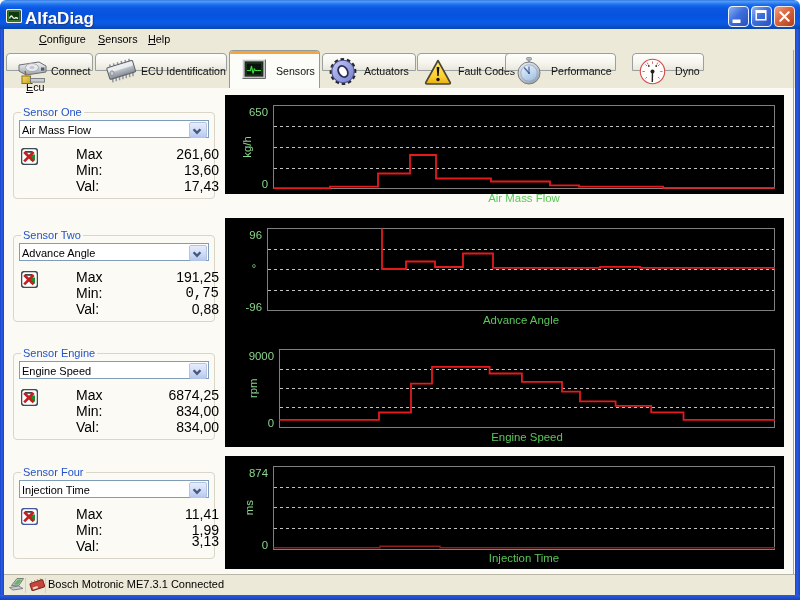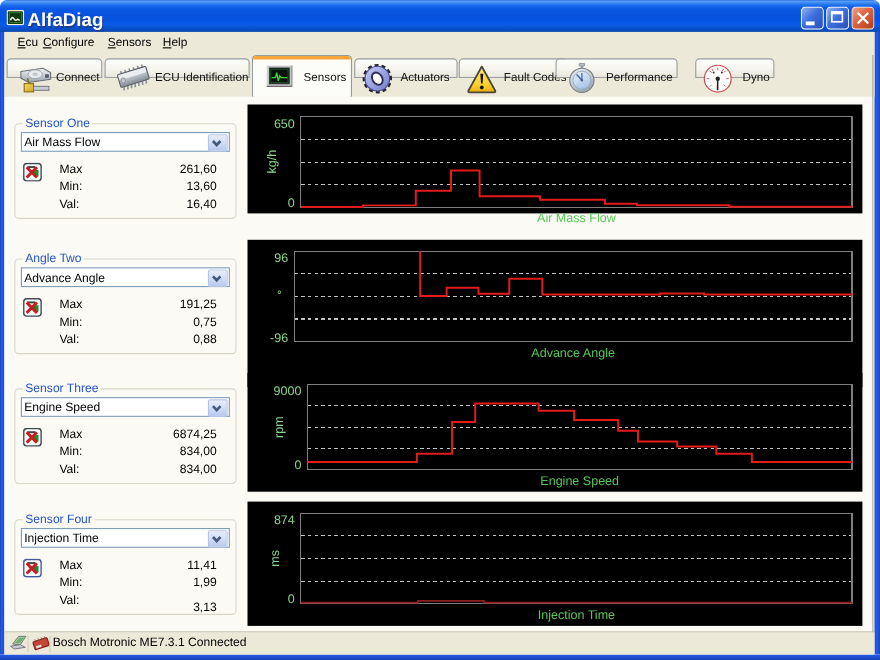--- a/index.html
+++ b/index.html
@@ -31,21 +31,21 @@
  border-radius:4px 4px 0 0;box-sizing:border-box;z-index:5;}
 #tabselbar{left:0;right:0;top:0;height:2.5px;background:#f6a53b;border-radius:4px 4px 0 0;}
 .tablabel{font-size:10.6px;color:#111;white-space:nowrap;}
 
 .group{left:13px;width:202px;height:87px;border:1px solid #d9d6c7;border-radius:4px;box-sizing:border-box;}
 .gtitle{left:7px;top:-7px;padding:0 2px;background:#fbfaf5;color:#2353c8;font-size:11px;}
 .combo{left:5px;top:7px;width:190px;height:18px;background:#fff;border:1px solid #7f9db9;box-sizing:border-box;}
 .combotext{left:2px;top:2.5px;font-size:11px;color:#000;}
 .combobtn{right:1px;top:1px;width:16px;height:14px;border:1px solid #b6c4e4;border-radius:2px;
  background:linear-gradient(180deg,#e6ecfb 0%,#d2ddf7 50%,#b7c8ef 100%);}
-.row{font-size:11px;color:#000;line-height:12px;}
+.row{font-size:14px;color:#000;line-height:12px;margin-left:22px;}
 .val{text-align:right;width:85px;}
 
 .panel{left:225px;width:559px;background:#000;}
 </style>
 </head>
 <body>
 <div id="titlebar" class="abs"></div>
 <div id="titleicon" class="abs" style="left:6px;top:9px;"><svg width="16" height="14">
  <rect x="0.5" y="0.5" width="15" height="13" rx="1.5" fill="#10380e" stroke="#f2efe2" stroke-width="1.3"></rect>
  <rect x="2.5" y="2.5" width="11" height="9" fill="none" stroke="#2f7a2a" stroke-width="1"></rect>
@@ -89,21 +89,21 @@
  <path d="M6.3,6.3 L14.7,14.7 M14.7,6.3 L6.3,14.7" stroke="#fff" stroke-width="2.1" stroke-linecap="round"></path>
  <defs>
         <linearGradient id="gb3" x1="0" y1="0" x2="1" y2="1">
   <stop offset="0" stop-color="#f0a58b"></stop>
           <stop offset="0.4" stop-color="#dd6a45"></stop>
           <stop offset="1" stop-color="#b03a17"></stop>
  </linearGradient>
       </defs>
     </svg></div>
 
-<div class="abs menuitem" style="left:16px;"><u>E</u>cu</div>
+<div class="abs menuitem" style="left:26px;margin-top:48px;"><u>E</u>cu</div>
 <div class="abs menuitem" style="left:39px;"><u>C</u>onfigure</div>
 <div class="abs menuitem" style="left:98px;"><u>S</u>ensors</div>
 <div class="abs menuitem" style="left:148px;"><u>H</u>elp</div>
 
 <div class="abs tab" style="left:6px;width:87px;">
  <div class="abs" style="left:6px;top:3px;"><svg width="38" height="28">
   <g>
           <path d="M6,8 L26,5 L33,9 L33,15 L13,18 L6,14 Z" fill="url(#dsk)" stroke="#6a6f76" stroke-width="1"></path>
   <ellipse cx="19" cy="10.5" rx="6.5" ry="4" fill="#e9eaec" stroke="#9aa0a8" stroke-width="0.8"></ellipse>
   <ellipse cx="19" cy="10.5" rx="2.6" ry="1.6" fill="#c3c7cd"></ellipse>
@@ -250,46 +250,46 @@
   <rect x="0.5" y="0.5" width="16" height="16" rx="3" fill="#fdfdfd" stroke="#3e4b52" stroke-width="1.5"></rect>
   <rect x="4" y="3" width="7" height="1.8" fill="#444"></rect>
   <rect x="9.5" y="6.5" width="4.5" height="6" fill="#1e8c2e"></rect>
   <path d="M3.2,4 L12.6,13.4 M12.6,4 L3.2,13.4" stroke="#c21f1f" stroke-width="2.7"></path>
       </svg></div>
  <div class="abs row" style="left:40px;top:35px;">Max</div>
  <div class="abs row val" style="left:98px;top:35px;">261,60</div>
  <div class="abs row" style="left:40px;top:50.5px;">Min:</div>
  <div class="abs row val" style="left:98px;top:50.5px;">13,60</div>
  <div class="abs row" style="left:40px;top:67px;">Val:</div>
- <div class="abs row val" style="left:98px;top:67px;">16,40</div>
+ <div class="abs row val" style="left:98px;top:67px;">17,43</div>
 </div>
 <div class="abs group" style="top:235px;">
- <div class="abs gtitle">Angle Two</div>
+ <div class="abs gtitle">Sensor Two</div>
  <div class="abs combo">
       <div class="abs combotext">Advance Angle</div>
       <div class="abs combobtn">
   <svg width="14" height="12">
           <path d="M3.6,4.2 L7,7.8 L10.4,4.2" fill="none" stroke="#44597e" stroke-width="2.4"></path>
         </svg></div>
     </div>
  <div class="abs sicon" style="left:7px;top:35px;"><svg width="17" height="17">
   <rect x="0.5" y="0.5" width="16" height="16" rx="3" fill="#fdfdfd" stroke="#3e4b52" stroke-width="1.5"></rect>
   <rect x="4" y="3" width="7" height="1.8" fill="#444"></rect>
   <rect x="9.5" y="6.5" width="4.5" height="6" fill="#1e8c2e"></rect>
   <path d="M3.2,4 L12.6,13.4 M12.6,4 L3.2,13.4" stroke="#c21f1f" stroke-width="2.7"></path>
       </svg></div>
  <div class="abs row" style="left:40px;top:35px;">Max</div>
  <div class="abs row val" style="left:98px;top:35px;">191,25</div>
  <div class="abs row" style="left:40px;top:50.5px;">Min:</div>
- <div class="abs row val" style="left:98px;top:50.5px;">0,75</div>
+ <div class="abs row val" style="left:98px;top:50.5px;font-family:Liberation Mono, monospace;">0,75</div>
  <div class="abs row" style="left:40px;top:67px;">Val:</div>
  <div class="abs row val" style="left:98px;top:67px;">0,88</div>
 </div>
 <div class="abs group" style="top:353px;">
- <div class="abs gtitle">Sensor Three</div>
+ <div class="abs gtitle">Sensor Engine</div>
  <div class="abs combo">
       <div class="abs combotext">Engine Speed</div>
       <div class="abs combobtn">
   <svg width="14" height="12">
           <path d="M3.6,4.2 L7,7.8 L10.4,4.2" fill="none" stroke="#44597e" stroke-width="2.4"></path>
         </svg></div>
     </div>
  <div class="abs sicon" style="left:7px;top:35px;"><svg width="17" height="17">
   <rect x="0.5" y="0.5" width="16" height="16" rx="3" fill="#fdfdfd" stroke="#3e4b52" stroke-width="1.5"></rect>
   <rect x="4" y="3" width="7" height="1.8" fill="#444"></rect>
@@ -316,21 +316,21 @@
   <rect x="0.5" y="0.5" width="16" height="16" rx="3" fill="#fdfdfd" stroke="#44599e" stroke-width="1.5"></rect>
   <rect x="4" y="3" width="7" height="1.8" fill="#444"></rect>
   <rect x="9.5" y="6.5" width="4.5" height="6" fill="#1e8c2e"></rect>
   <path d="M3.2,4 L12.6,13.4 M12.6,4 L3.2,13.4" stroke="#c21f1f" stroke-width="2.7"></path>
       </svg></div>
  <div class="abs row" style="left:40px;top:35px;">Max</div>
  <div class="abs row val" style="left:98px;top:35px;">11,41</div>
  <div class="abs row" style="left:40px;top:50.5px;">Min:</div>
  <div class="abs row val" style="left:98px;top:50.5px;">1,99</div>
  <div class="abs row" style="left:40px;top:67px;">Val:</div>
- <div class="abs row val" style="left:98px;top:73px;">3,13</div>
+ <div class="abs row val" style="left:98px;top:62px;">3,13</div>
 </div>
 
 <div class="abs panel" style="top:95px;height:99px;"><svg width="559" height="114">
  <g shape-rendering="crispEdges">
   <rect x="48.5" y="10.5" width="501" height="83" fill="none" stroke="#7f7f7f"></rect>
   <g stroke="#c2c2c2" stroke-dasharray="3 3">
    <line x1="49" y1="31.5" x2="549" y2="31.5"></line>
    <line x1="49" y1="52.5" x2="549" y2="52.5"></line>
    <line x1="49" y1="73" x2="549" y2="73"></line>
   </g>

